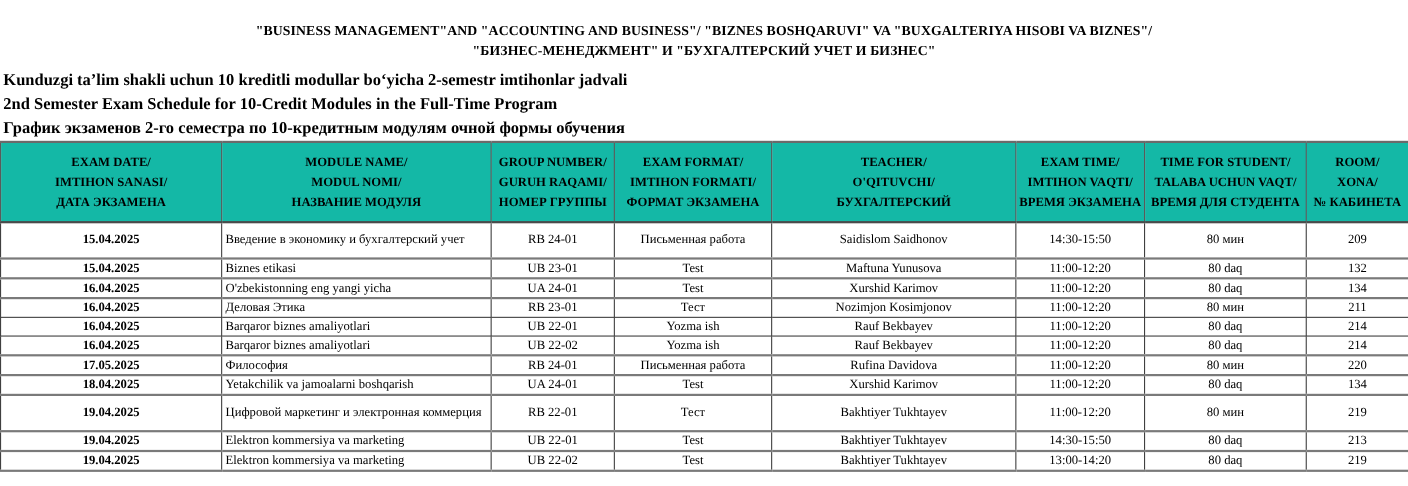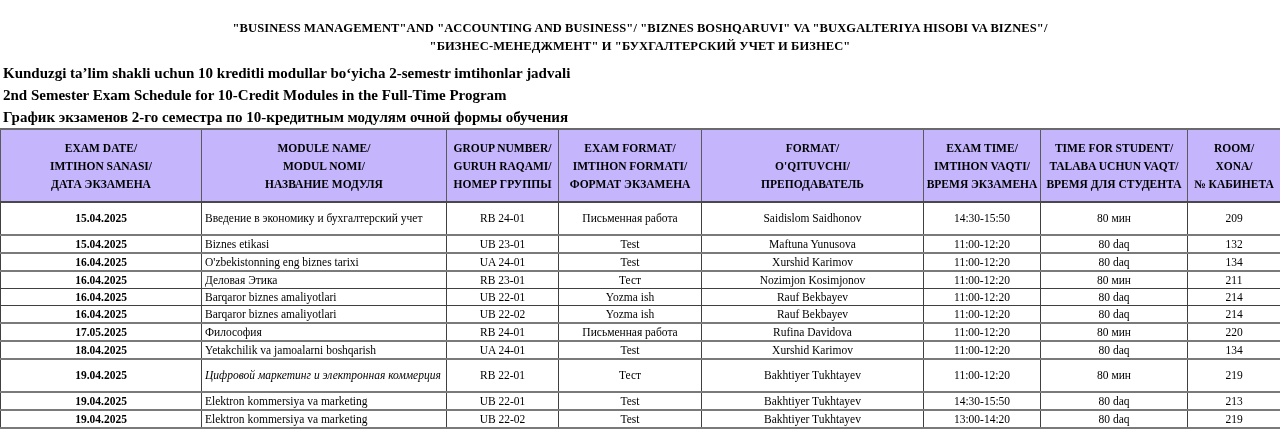--- a/index.html
+++ b/index.html
@@ -16,34 +16,34 @@
   .sub-line {
     position: absolute; left: 3px;
     font-family: "Liberation Serif", serif; font-weight: bold; font-size: 15px;
   }
   table.sched {
     position: absolute; left: 0; top: 128px; width: 1280px;
     border-collapse: collapse; table-layout: fixed;
     font-family: "Liberation Serif", serif;
   }
   table.sched th {
-    background: #c4b5fd; font-weight: bold; font-size: 11.5px;
+    background: #14b8a6; font-weight: bold; font-size: 11.5px;
     border: 1px solid #5a5a5a; border-top: 2px solid #6a6a6a; border-bottom: 2px solid #4a4a4a;
     text-align: center; vertical-align: middle; line-height: 18px; padding: 0;
     height: 71px;
   }
   table.sched td {
     font-size: 11.5px; border: 1px solid #404040; padding: 0 3px;
     vertical-align: middle; line-height: 15px; height: 16px;
     white-space: nowrap; overflow: hidden;
   }
   table.sched td.c { text-align: center; }
   table.sched td.l { text-align: left; }
   table.sched td.b { font-weight: bold; text-align: center; }
-  table.sched td.wrap { white-space: normal; font-style: italic; }
+  table.sched td.wrap { white-space: normal; }
   tr.tall td { height: 31px; }
   tr.dbl td { border-bottom: 2px solid #7a7a7a; }
   .cell-line { display: block; }
 </style>
 </head>
 <body>
 
 <div class="hdr-line" style="top:21px;">"BUSINESS MANAGEMENT"AND "ACCOUNTING AND BUSINESS"/ "BIZNES BOSHQARUVI" VA "BUXGALTERIYA HISOBI VA BIZNES"/</div>
 <div class="hdr-line" style="top:39px;">"БИЗНЕС-МЕНЕДЖМЕНТ" И "БУХГАЛТЕРСКИЙ УЧЕТ И БИЗНЕС"</div>
 
@@ -78,23 +78,23 @@
         <span class="cell-line">GROUP NUMBER/</span>
           <span class="cell-line">GURUH RAQAMI/</span>
           <span class="cell-line">НОМЕР ГРУППЫ</span>
       </th>
       <th>
         <span class="cell-line">EXAM FORMAT/</span>
           <span class="cell-line">IMTIHON FORMATI/</span>
           <span class="cell-line">ФОРМАТ ЭКЗАМЕНА</span>
       </th>
       <th>
-        <span class="cell-line">FORMAT/</span>
+        <span class="cell-line">TEACHER/</span>
           <span class="cell-line">O'QITUVCHI/</span>
-          <span class="cell-line">ПРЕПОДАВАТЕЛЬ</span>
+          <span class="cell-line">БУХГАЛТЕРСКИЙ</span>
       </th>
       <th>
         <span class="cell-line">EXAM TIME/</span>
           <span class="cell-line">IMTIHON VAQTI/</span>
           <span class="cell-line">ВРЕМЯ ЭКЗАМЕНА</span>
       </th>
       <th>
         <span class="cell-line">TIME FOR STUDENT/</span>
           <span class="cell-line">TALABA UCHUN VAQT/</span>
           <span class="cell-line">ВРЕМЯ ДЛЯ СТУДЕНТА</span>
@@ -122,21 +122,21 @@
       <td class="l">Biznes etikasi</td>
       <td class="c">UB 23-01</td>
       <td class="c">Test</td>
       <td class="c">Maftuna Yunusova</td>
       <td class="c">11:00-12:20</td>
       <td class="c">80 daq</td>
       <td class="c">132</td>
     </tr>
     <tr class="dbl">
       <td class="b">16.04.2025</td>
-      <td class="l">O'zbekistonning eng biznes tarixi</td>
+      <td class="l">O'zbekistonning eng yangi yicha</td>
       <td class="c">UA 24-01</td>
       <td class="c">Test</td>
       <td class="c">Xurshid Karimov</td>
       <td class="c">11:00-12:20</td>
       <td class="c">80 daq</td>
       <td class="c">134</td>
     </tr>
     <tr>
       <td class="b">16.04.2025</td>
       <td class="l">Деловая Этика</td>

